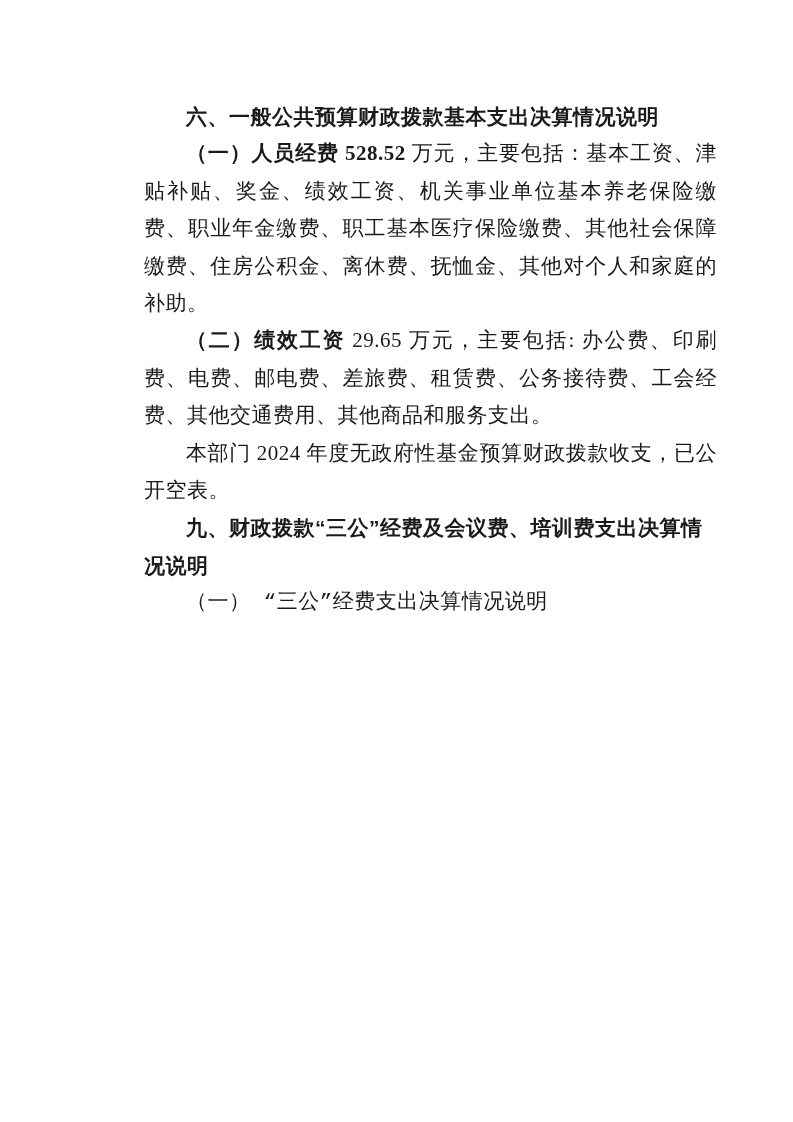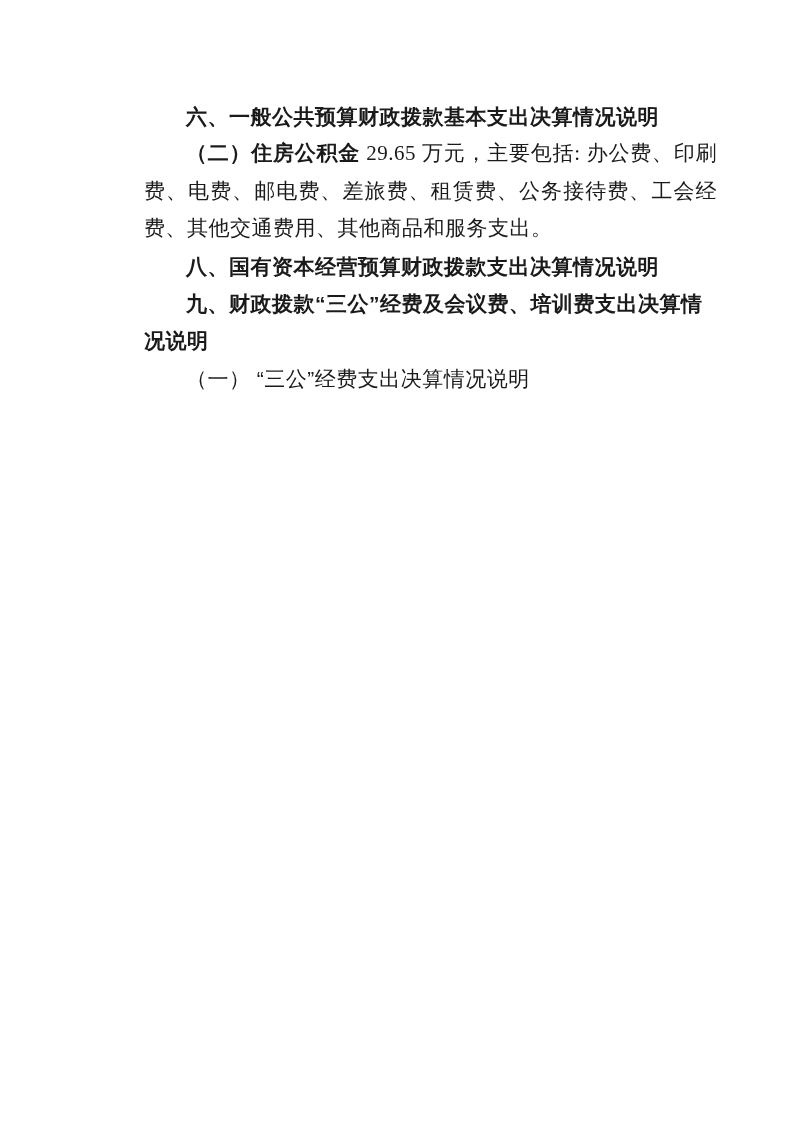--- a/index.html
+++ b/index.html
@@ -34,41 +34,42 @@
     word-break: break-all;
     font-family: "Liberation Serif", serif;
   }
   .page p.heading {
     font-family: "Liberation Sans", sans-serif;
     font-weight: bold;
     text-align: left;
     letter-spacing: 0.5px;
   }
   .page p.sub-heading {
-    font-family: Liberation Sans, sans-serif;
+    font-family: Liberation Mono, monospace;
     font-weight: normal;
   }
   .b {
     font-weight: bold;
   }
 </style>
 </head>
 <body>
 
 <div class="page">
 
   <p class="heading">六、一般公共预算财政拨款基本支出决算情况说明</p>
 
 
+  <p class="body-para"><span class="b">（一）人员经费 528.52</span><span> 万元，主要包括：基本工资、津贴补贴、奖金、绩效工资、机关事业单位基本养老保险缴费、职业年金缴费、职工基本医疗保险缴费、其他社会保障缴费、住房公积金、离休费、抚恤金、其他对个人和家庭的补助。</span></p>
 
-  <p class="body-para"><span class="b">（二）住房公积金</span><span> 29.65 万元，主要包括: 办公费、印刷费、电费、邮电费、差旅费、租赁费、公务接待费、工会经费、其他交通费用、其他商品和服务支出。</span></p>
+  <p class="body-para"><span class="b">（二）绩效工资</span><span> 29.65 万元，主要包括: 办公费、印刷费、电费、邮电费、差旅费、租赁费、公务接待费、工会经费、其他交通费用、其他商品和服务支出。</span></p>
 
 
+  <p class="body-para">本部门 2024 年度无政府性基金预算财政拨款收支，已公开空表。</p>
 
-  <p class="heading">八、国有资本经营预算财政拨款支出决算情况说明</p>
 
 
 
   <p class="heading">九、财政拨款“三公”经费及会议费、培训费支出决算情况说明</p>
 
   <p class="sub-heading">（一） “三公”经费支出决算情况说明</p>
 
 </div>
 
 </body></html>

